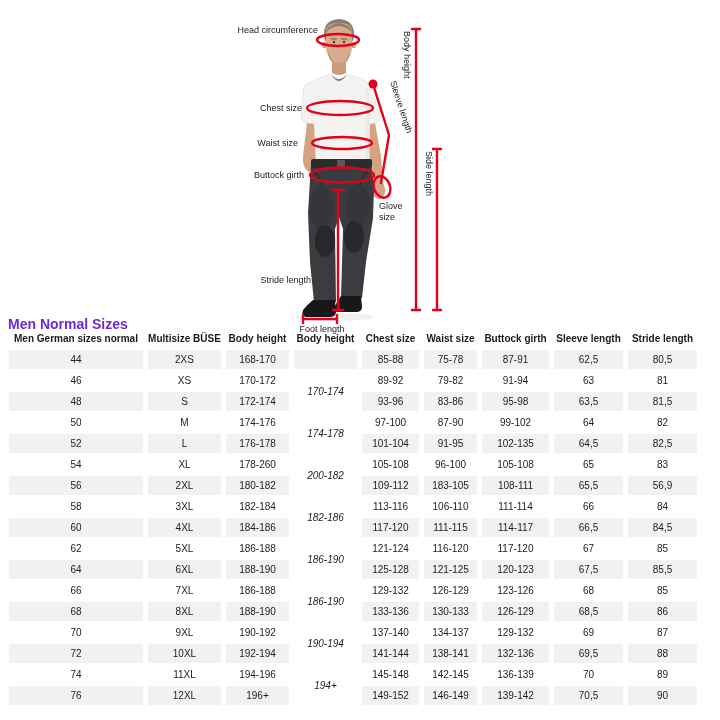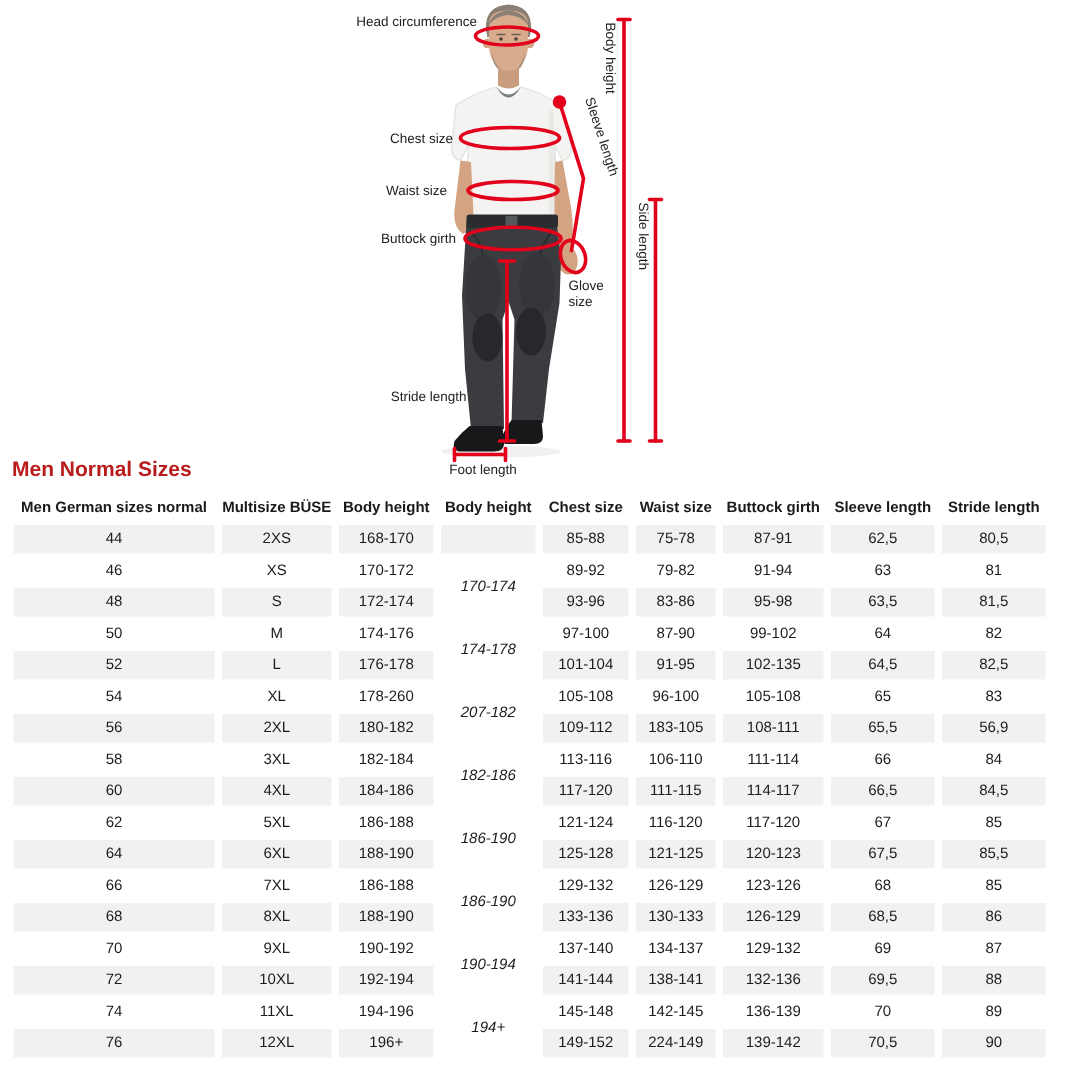--- a/index.html
+++ b/index.html
@@ -1,20 +1,20 @@
 <!DOCTYPE html>
 <html><head>
 <meta charset="utf-8">
 <style>
   html,body{margin:0;padding:0;background:#ffffff;}
   body{width:720px;height:720px;position:relative;overflow:hidden;
        font-family:"Liberation Sans", sans-serif;color:#1a1a1a;}
-  .figure-wrap{position:absolute;left:0;top:0;width:720px;height:330px;}
+  .figure-wrap{position:absolute;left:0;top:16px;width:720px;height:330px;}
   .fig-label{font-size:9px;fill:#222222;}
-  .page-title{position:absolute;left:8px;top:304px;font-size:14px;font-weight:700;color:#b91c1c;}
+  .page-title{position:absolute;left:8px;top:316px;font-size:14px;font-weight:700;color:#6d28d9;}
   table.size-table{position:absolute;left:4px;top:326px;border-collapse:separate;
        border-spacing:5px 2px;table-layout:fixed;}
   table.size-table th{font-size:10px;font-weight:700;color:#1a1a1a;height:20px;
        padding:0;text-align:center;white-space:nowrap;}
   table.size-table td{font-size:10px;color:#1c1c1c;height:19px;line-height:19px;
        padding:0;text-align:center;white-space:nowrap;background:#ffffff;}
   table.size-table tr.stripe td{background:#f1f1f2;}
   table.size-table td.merged{background:#ffffff !important;vertical-align:middle;font-style:italic;}
 </style>
 </head>
@@ -185,21 +185,21 @@
         <td>101-104</td>
         <td>91-95</td>
         <td>102-135</td>
         <td>64,5</td>
         <td>82,5</td>
       </tr>
       <tr>
         <td>54</td>
         <td>XL</td>
         <td>178-260</td>
-        <td rowspan="2" class="merged">207-182</td>
+        <td rowspan="2" class="merged">200-182</td>
         <td>105-108</td>
         <td>96-100</td>
         <td>105-108</td>
         <td>65</td>
         <td>83</td>
       </tr>
       <tr class="stripe">
         <td>56</td>
         <td>2XL</td>
         <td>180-182</td>
@@ -302,19 +302,19 @@
         <td>142-145</td>
         <td>136-139</td>
         <td>70</td>
         <td>89</td>
       </tr>
       <tr class="stripe">
         <td>76</td>
         <td>12XL</td>
         <td>196+</td>
         <td>149-152</td>
-        <td>224-149</td>
+        <td>146-149</td>
         <td>139-142</td>
         <td>70,5</td>
         <td>90</td>
       </tr>
     </tbody>
 </table>
 
 </body></html>

